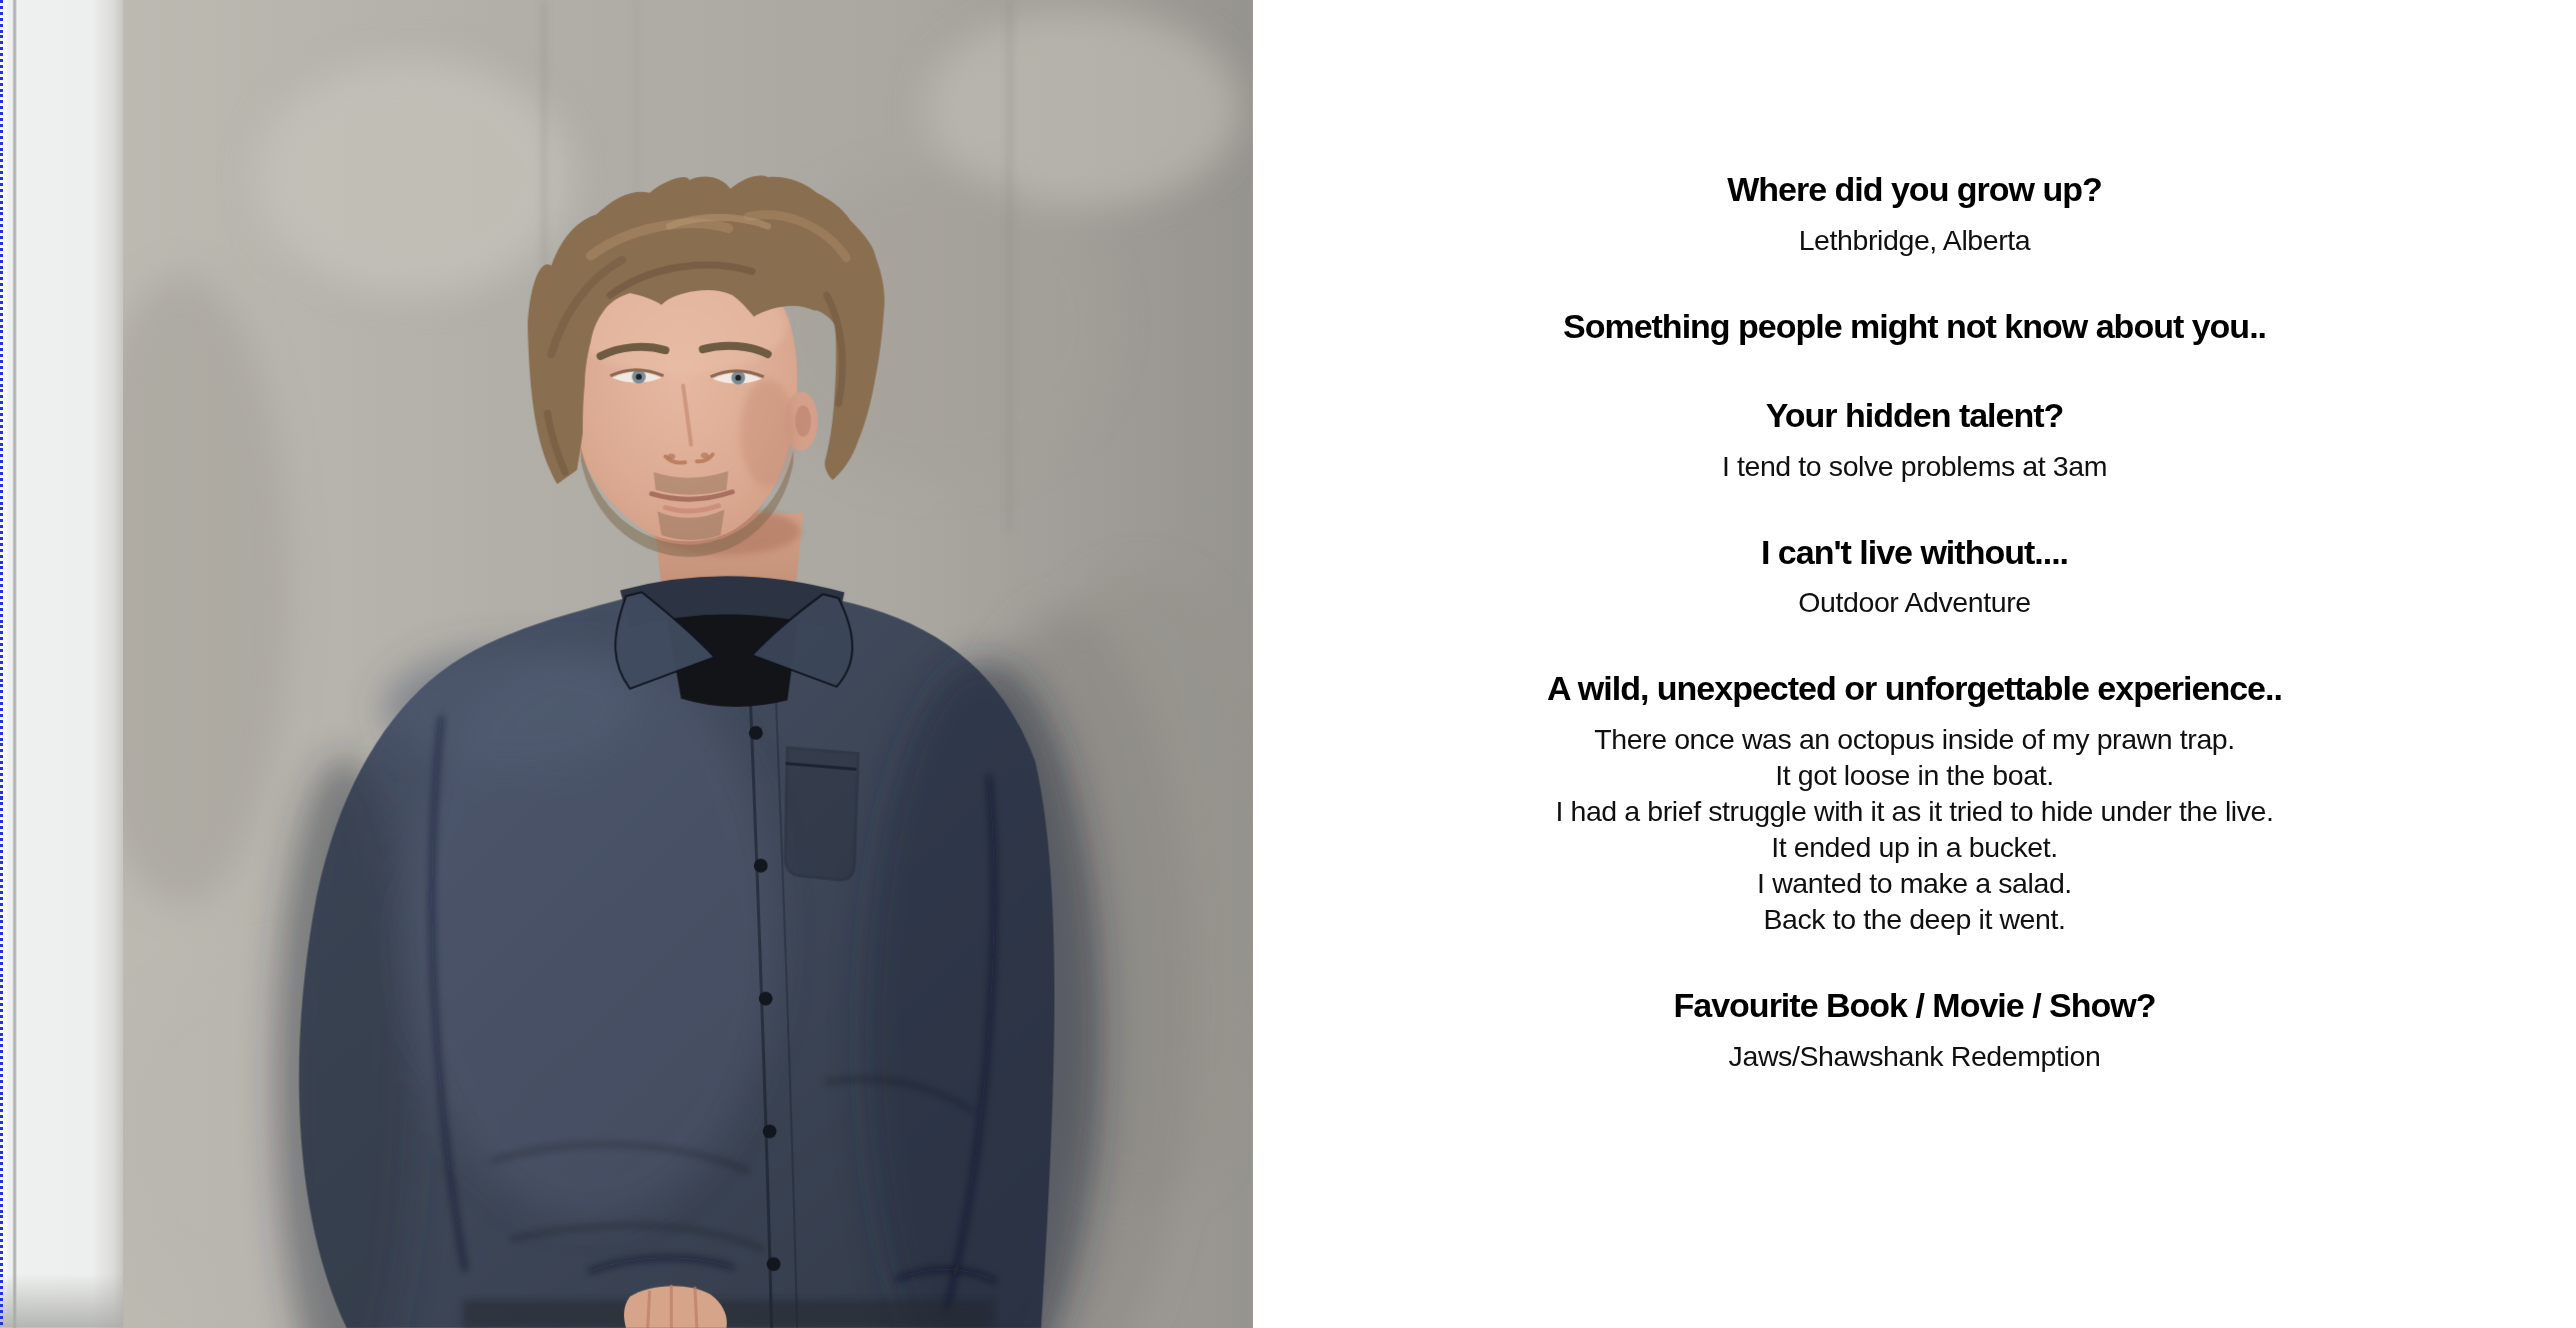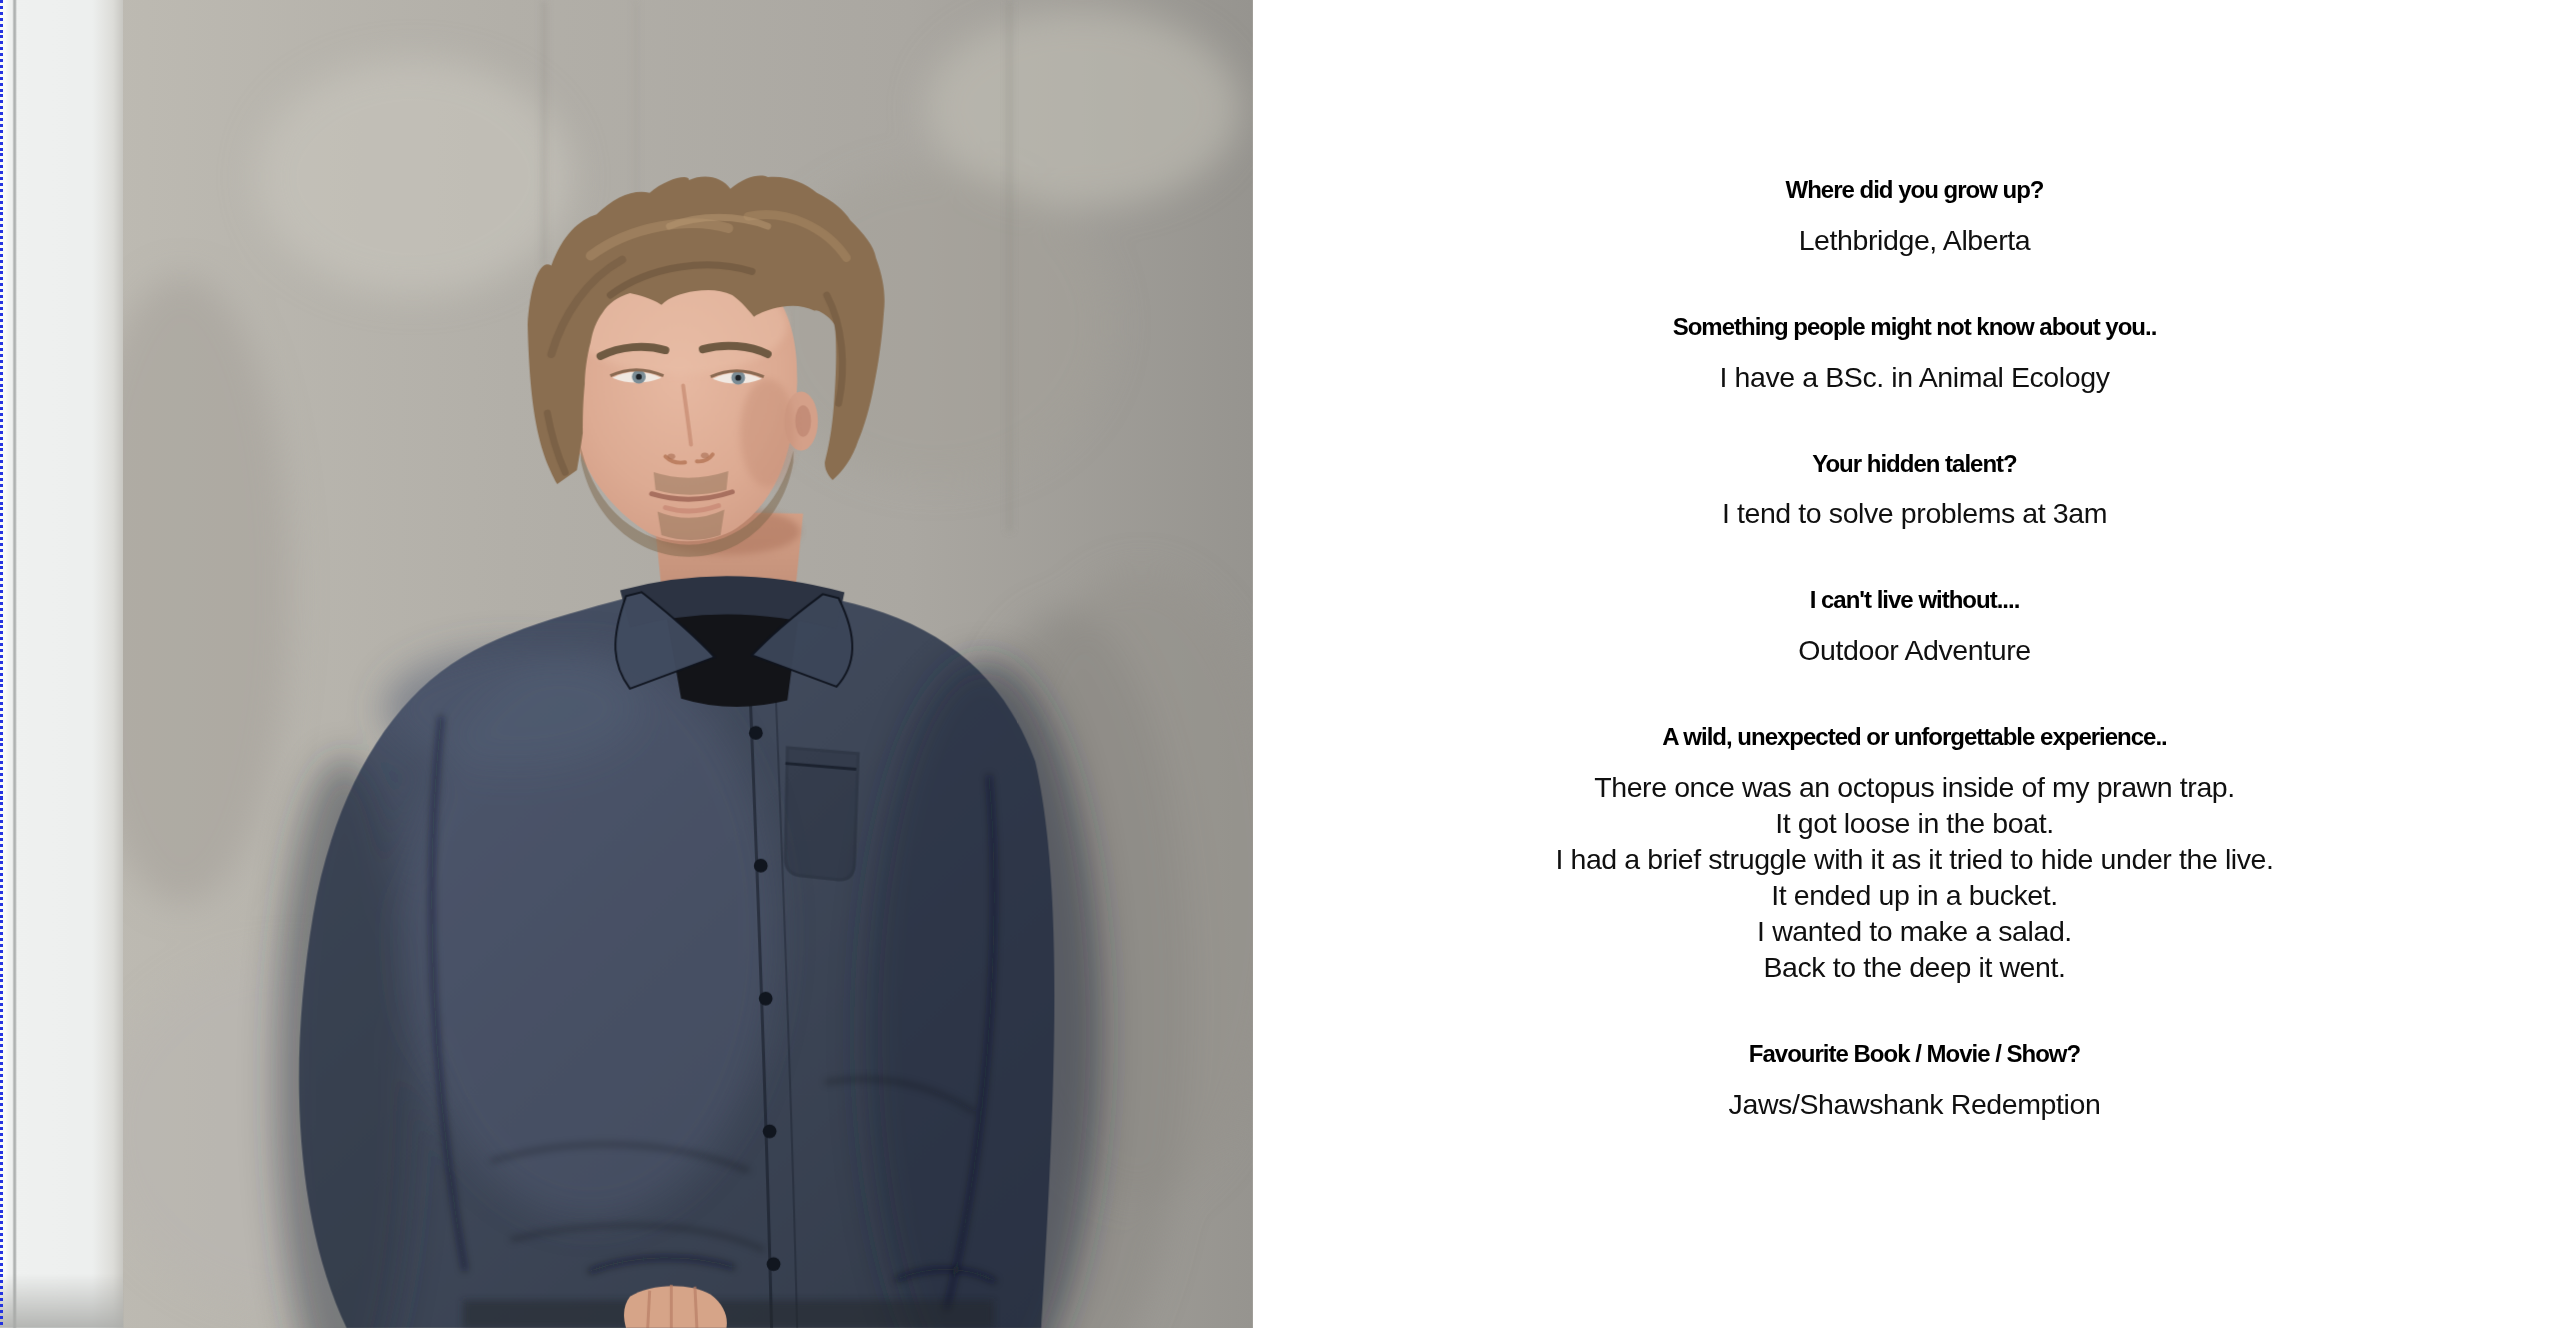--- a/index.html
+++ b/index.html
@@ -37,21 +37,21 @@
     background: #ffffff;
   }
   .profile-content {
     box-sizing: border-box;
     padding-top: 169px;
     text-align: center;
     color: #0b0b0b;
   }
   .qa-section { margin: 0 0 48px 0; }
   .question {
-    font-size: 24px; font-weight: 700;
+    font-size: 34px; font-weight: 700;
     line-height: 41px; letter-spacing: -1px;
     color: #000000;
     margin: 0 0 11.8px 0;
   }
   .answer-line {
     font-size: 28.5px; font-weight: 400;
     line-height: 36px; letter-spacing: -0.4px;
     color: #101010;
   }
 </style>
@@ -295,23 +295,20 @@
   <div class="profile-content" id="qa-container">
   <div class="qa-section">
     <div class="question">Where did you grow up?</div>
     <div class="answers">
           <div class="answer-line">Lethbridge, Alberta</div>
         </div>
   </div>
 
   <div class="qa-section">
     <div class="question">Something people might not know about you..</div>
-    <div class="answers">
-          <div class="answer-line">I have a BSc. in Animal Ecology</div>
-        </div>
   </div>
 
   <div class="qa-section">
     <div class="question">Your hidden talent?</div>
     <div class="answers">
           <div class="answer-line">I tend to solve problems at 3am</div>
         </div>
   </div>
 
   <div class="qa-section">

